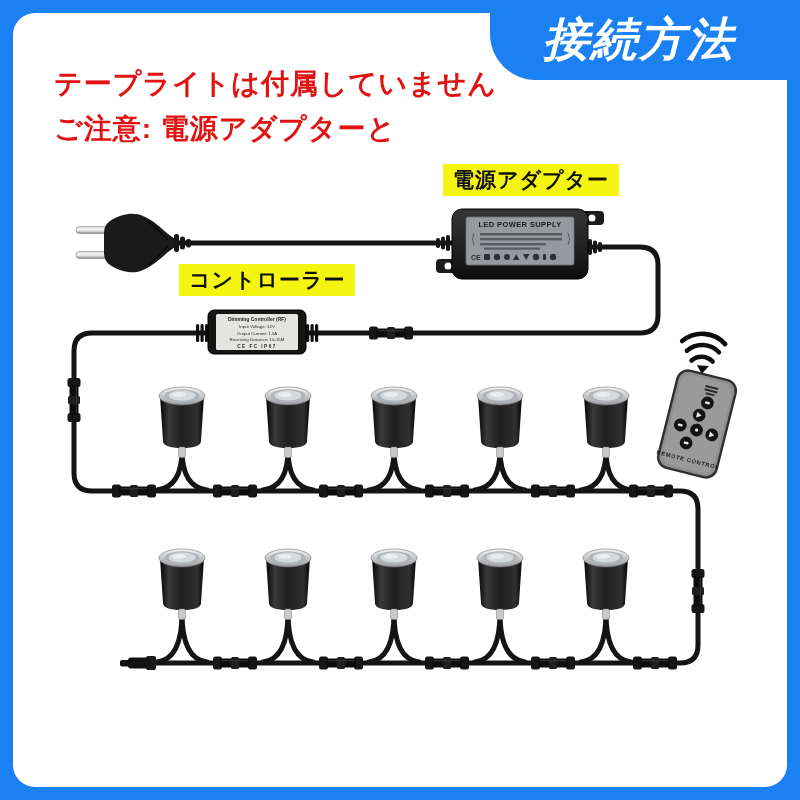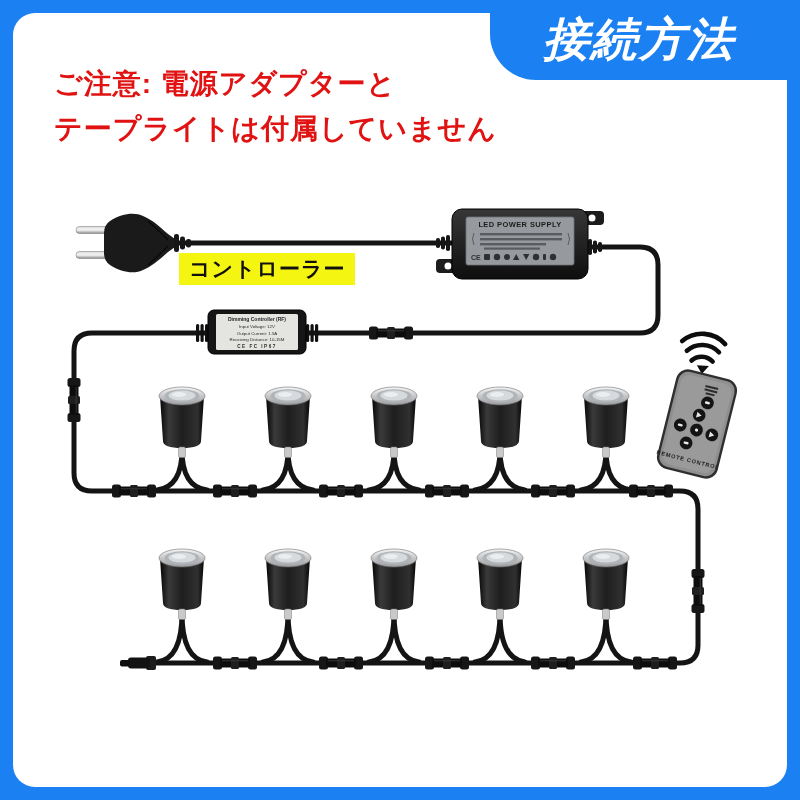--- a/index.html
+++ b/index.html
@@ -9,21 +9,21 @@
   .diagram-svg{position:absolute;left:0;top:0;width:800px;height:800px;}
   .banner{position:absolute;left:490px;top:0;right:0;height:80px;background:#1b80f1;
           border-bottom-left-radius:46px;display:flex;align-items:center;justify-content:center;
           padding-right:12px;box-sizing:border-box;font-style:italic;}
   .banner-title{color:#ffffff;font-size:46px;font-weight:800;letter-spacing:2px;}
   .warning{position:absolute;left:54px;top:62px;color:#e01212;font-size:28px;font-weight:800;
            line-height:1.6;letter-spacing:1px;}
   .hl{position:absolute;background:#f5f512;color:#101010;font-weight:800;font-size:21px;
       padding:2px 10px;letter-spacing:1px;white-space:nowrap;}
   .hl-psu{left:443px;top:164px;}
-  .hl-ctrl{left:179px;top:253px;text-align:right;}
+  .hl-ctrl{left:179px;top:264px;text-align:right;}
   .hl-tape{left:264px;top:691px;font-size:22px;}
 </style>
 </head>
 <body>
 
 <div id="root">
   <div class="content"></div>
 
   <svg class="diagram-svg" viewBox="0 0 800 800">
     <defs>
@@ -227,18 +227,19 @@
       </g>
       <text x="697" y="463" text-anchor="middle" font-size="5.6" font-weight="bold" fill="#1f1f1f" letter-spacing="0.8">REMOTE CONTROL</text>
     </g>
   </svg>
 
   <div class="banner">
     <span class="banner-title">接続方法</span>
   </div>
 
   <div class="warning">
+    <div>テープライトは付属していません</div>
     <div>ご注意: 電源アダプターと</div>
-    <div>テープライトは付属していません</div>
   </div>
 
+  <div class="hl hl-psu">電源アダプター</div>
   <div class="hl hl-ctrl">コントローラー</div>
 </div>
 
 </body></html>

